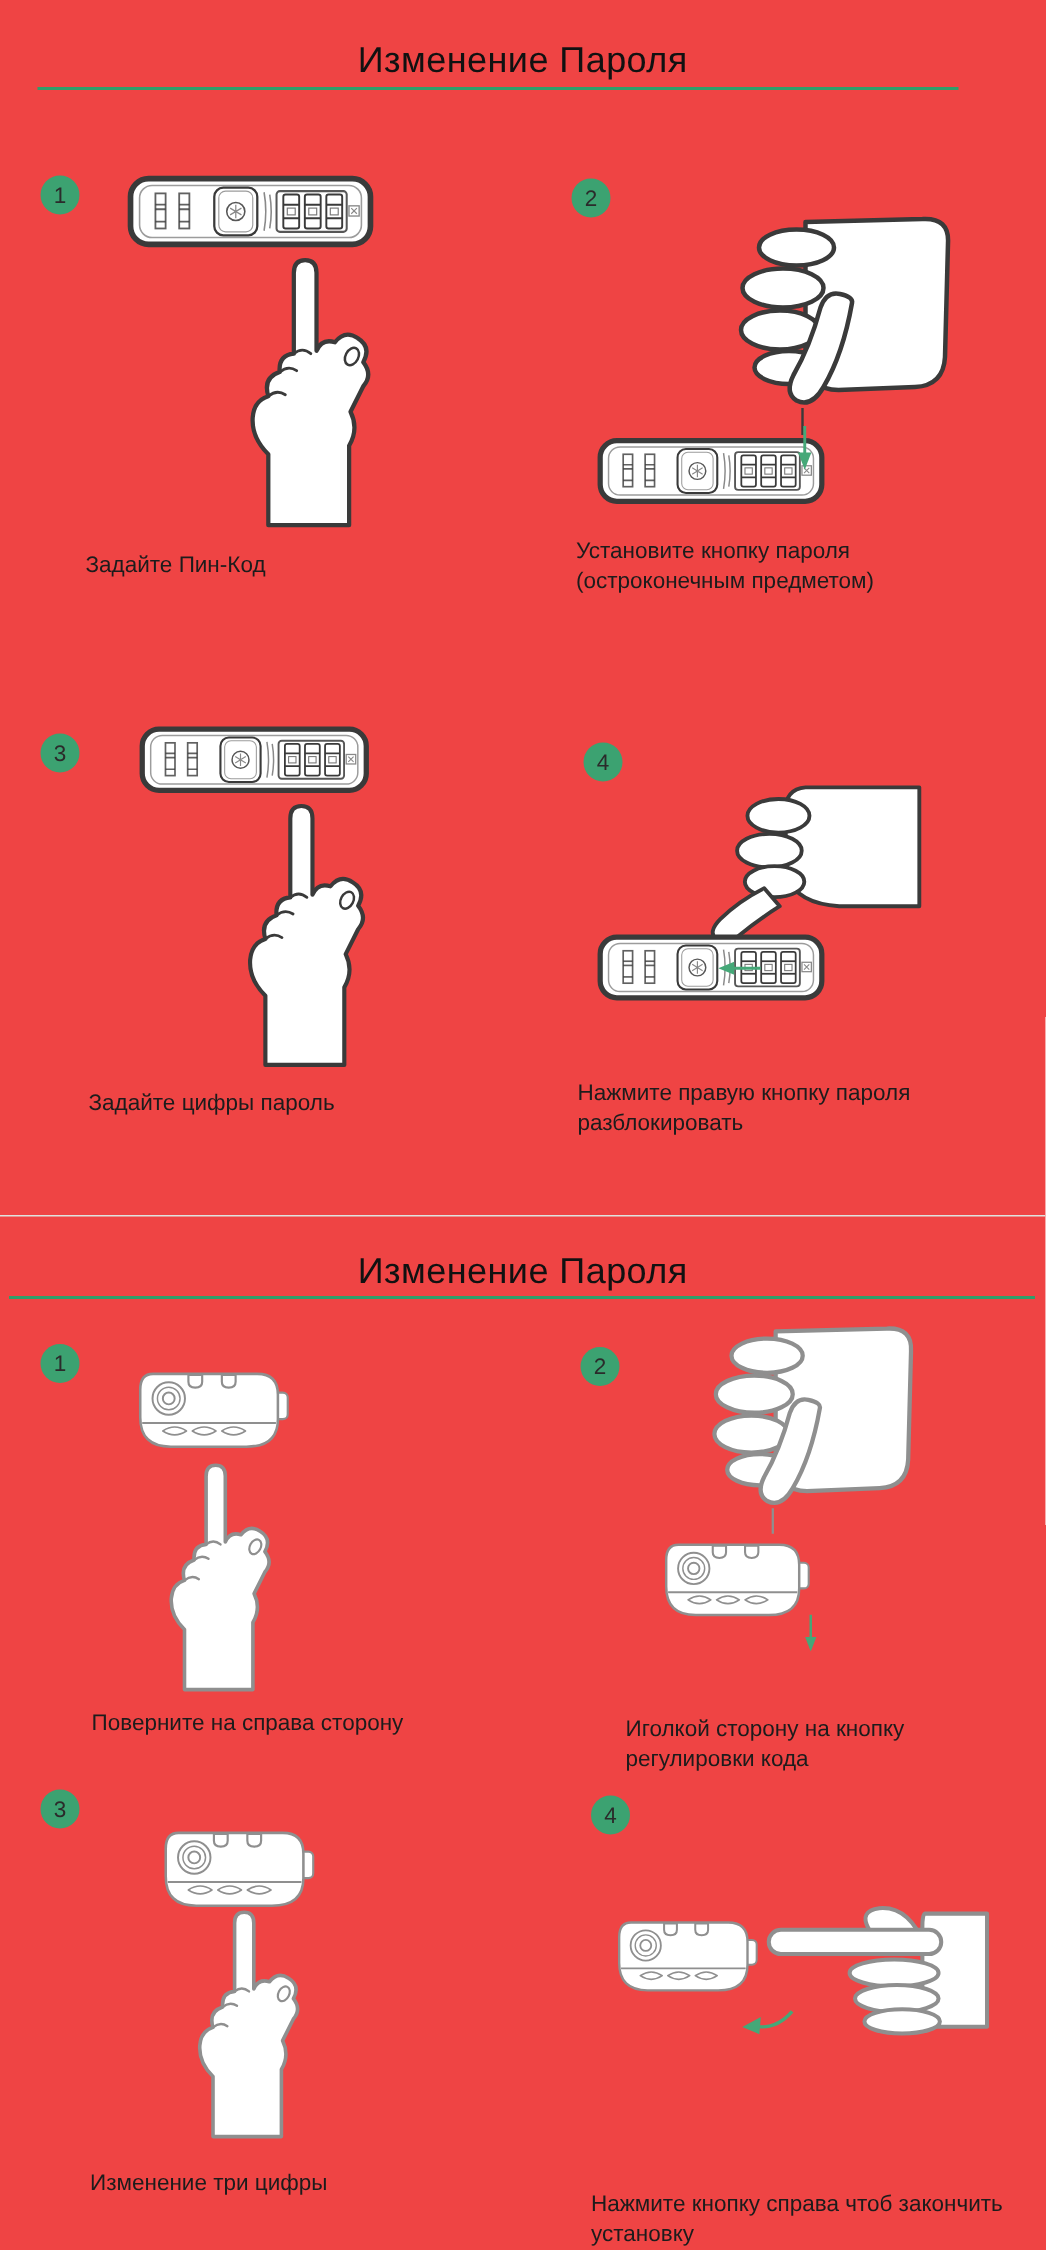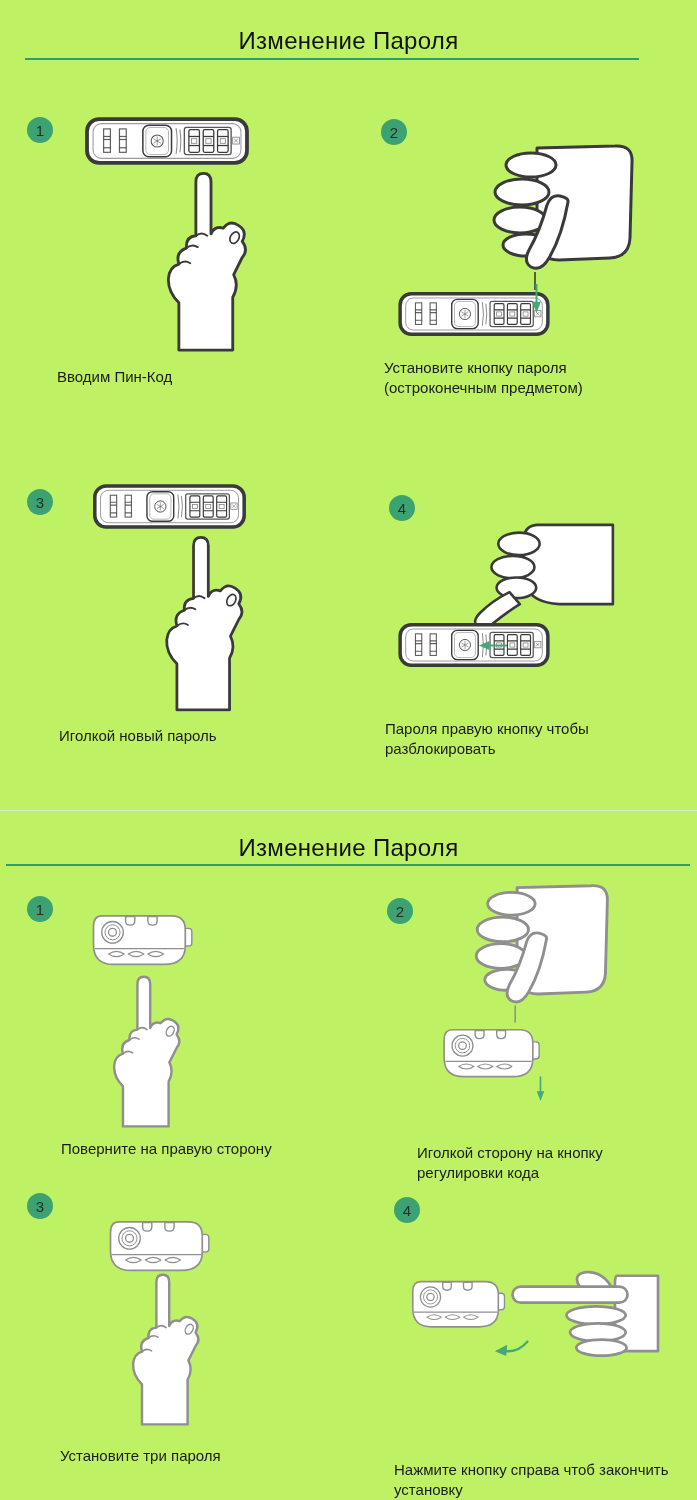--- a/index.html
+++ b/index.html
@@ -1,19 +1,19 @@
 <!DOCTYPE html>
 <html lang="ru"><head>
 <meta charset="utf-8">
 <style>
   * { margin:0; padding:0; box-sizing:border-box; }
   html,body { background:#ffffff; }
   body { font-family:"Liberation Sans", sans-serif; }
   .page { position:relative; width:697px; height:1500px; margin:0 auto;
-          background:#bef264; overflow:hidden; color:#1c1c1c; }
+          background:#ef4444; overflow:hidden; color:#1c1c1c; }
   .step-group { display:contents; }
 
   .title { position:absolute; left:0; width:697px; text-align:center;
            font-size:24px; color:#111; letter-spacing:.3px; }
   .t1 { top:27px; }  .t2 { top:834px; }
   .rule { position:absolute; height:2px; background:#2f9e6a; }
   .r1 { left:25px;  top:58px;  width:614px; }
   .r2 { left:6px;   top:864px; width:684px; }
   .divider { position:absolute; left:0; top:810px; width:697px; height:1px;
              background:#dfe3de; }
@@ -169,21 +169,21 @@
   <div class="rule r1"></div>
 
   <div class="step-group">
     <div class="badge b11">1</div>
     <svg class="art a11lock dark" width="166" height="50" viewBox="0 0 220 66">
         <use href="#panel-lock"></use>
       </svg>
     <svg class="art a11hand dark" width="123" height="189" viewBox="0 0 130 200">
         <use href="#hand-up"></use>
       </svg>
-    <div class="cap c11">Вводим Пин-Код</div>
+    <div class="cap c11">Задайте Пин-Код</div>
   </div>
 
   <div class="step-group">
     <div class="badge b12">2</div>
     <svg class="art a12hand dark" width="220" height="165" viewBox="0 0 220 165">
         <use href="#hand-pinch"></use>
       </svg>
     <svg class="art a12lock dark" width="154" height="46" viewBox="0 0 220 66">
         <use href="#panel-lock"></use>
       </svg>
@@ -194,51 +194,51 @@
   </div>
 
   <div class="step-group">
     <div class="badge b13">3</div>
     <svg class="art a13lock dark" width="155" height="47" viewBox="0 0 220 66">
         <use href="#panel-lock"></use>
       </svg>
     <svg class="art a13hand dark" width="120" height="185" viewBox="0 0 130 200">
         <use href="#hand-up"></use>
       </svg>
-    <div class="cap c13">Иголкой новый пароль</div>
+    <div class="cap c13">Задайте цифры пароль</div>
   </div>
 
   <div class="step-group">
     <div class="badge b14">4</div>
     <svg class="art a14hand dark" width="190" height="112" viewBox="0 0 220 130">
         <use href="#hand-press"></use>
       </svg>
     <svg class="art a14lock dark" width="154" height="46" viewBox="0 0 220 66">
         <use href="#panel-lock"></use>
       </svg>
     <svg class="art a14arr green" width="30" height="11" viewBox="0 0 34 12">
         <use href="#arrow-left"></use>
       </svg>
-    <div class="cap c14">Пароля правую кнопку чтобы разблокировать</div>
+    <div class="cap c14">Нажмите правую кнопку пароля разблокировать</div>
   </div>
 
   
   <div class="divider"></div>
   <div class="title t2">Изменение Пароля</div>
   <div class="rule r2"></div>
 
   <div class="step-group">
     <div class="badge b21">1</div>
     <svg class="art a21lock gray" width="112" height="59" viewBox="0 0 170 90">
         <use href="#case-lock"></use>
       </svg>
     <svg class="art a21hand gray" width="104" height="160" viewBox="0 0 130 200">
         <use href="#hand-up"></use>
       </svg>
-    <div class="cap c21">Поверните на правую сторону</div>
+    <div class="cap c21">Поверните на справа сторону</div>
   </div>
 
   <div class="step-group">
     <div class="badge b22">2</div>
     <svg class="art a22hand gray" width="209" height="157" viewBox="0 0 220 165">
         <use href="#hand-pinch"></use>
       </svg>
     <svg class="art a22lock gray" width="108" height="57" viewBox="0 0 170 90">
         <use href="#case-lock"></use>
       </svg>
@@ -249,21 +249,21 @@
   </div>
 
   <div class="step-group">
     <div class="badge b23">3</div>
     <svg class="art a23lock gray" width="112" height="59" viewBox="0 0 170 90">
         <use href="#case-lock"></use>
       </svg>
     <svg class="art a23hand gray" width="104" height="160" viewBox="0 0 130 200">
         <use href="#hand-up"></use>
       </svg>
-    <div class="cap c23">Установите три пароля</div>
+    <div class="cap c23">Изменение три цифры</div>
   </div>
 
   <div class="step-group">
     <div class="badge b24">4</div>
     <svg class="art a24lock gray" width="104" height="55" viewBox="0 0 170 90">
         <use href="#case-lock"></use>
       </svg>
     <svg class="art a24hand gray" width="180" height="106" viewBox="0 0 200 118">
         <use href="#hand-point-left"></use>
       </svg>

